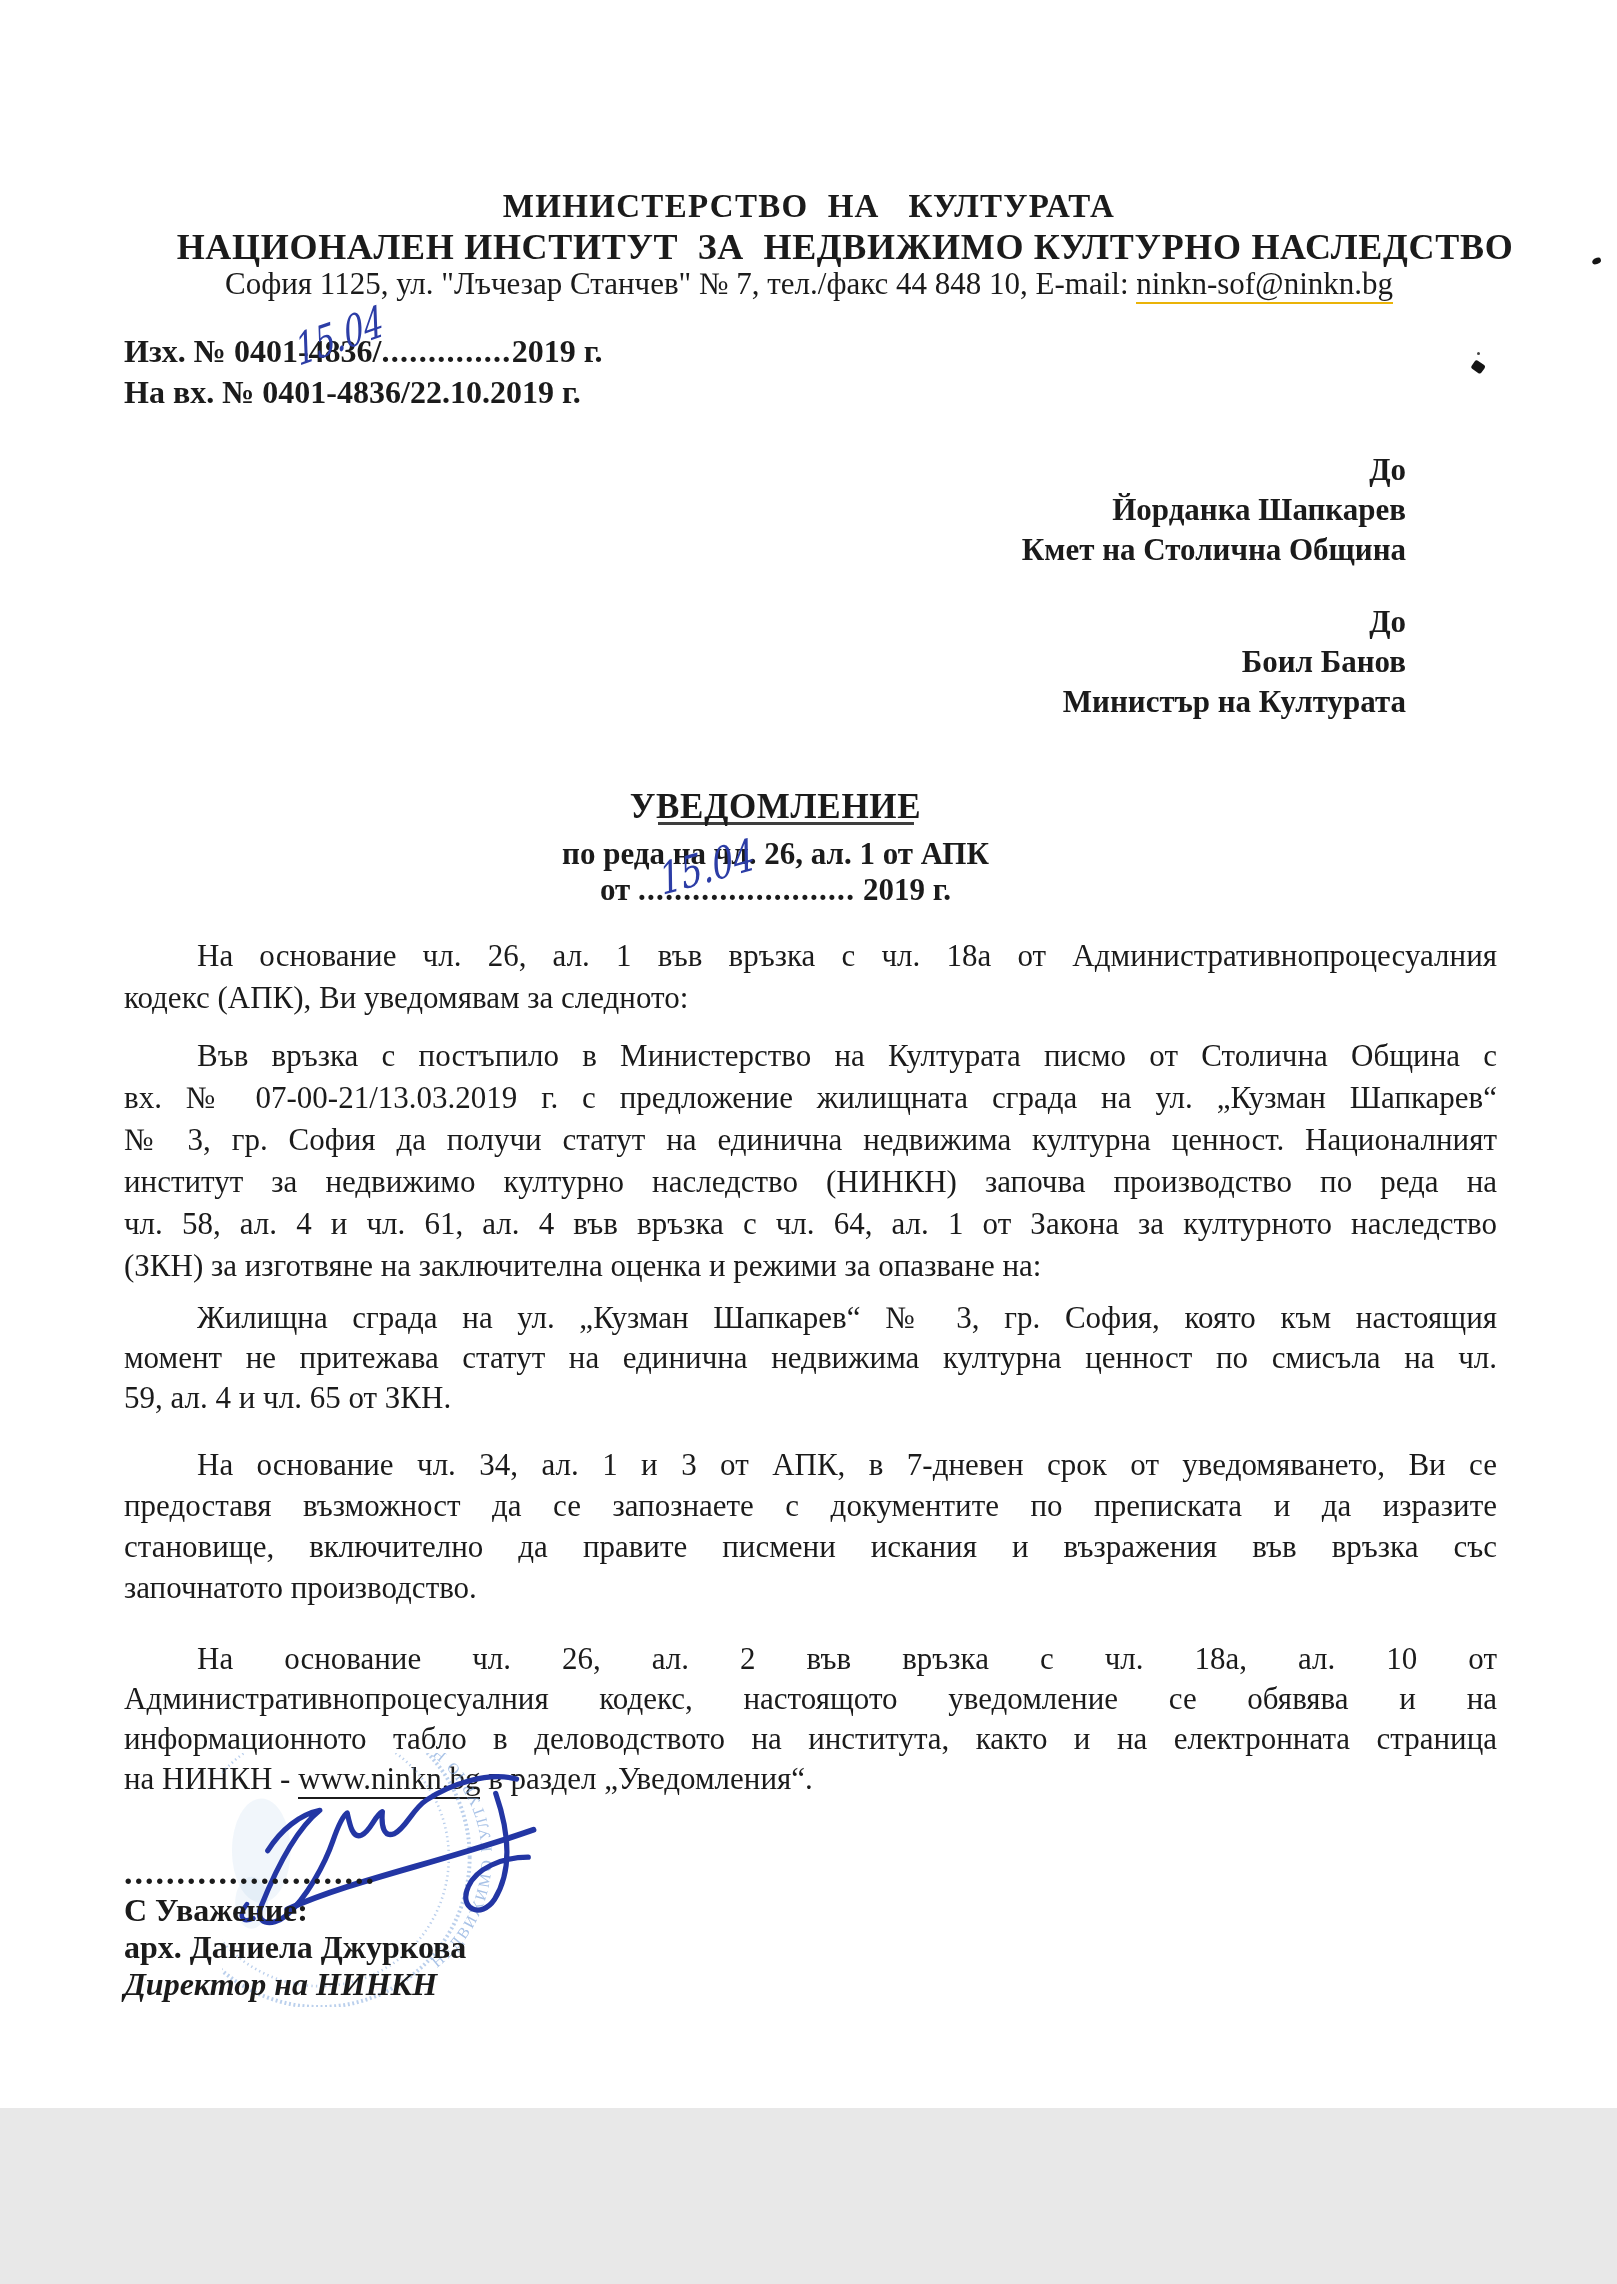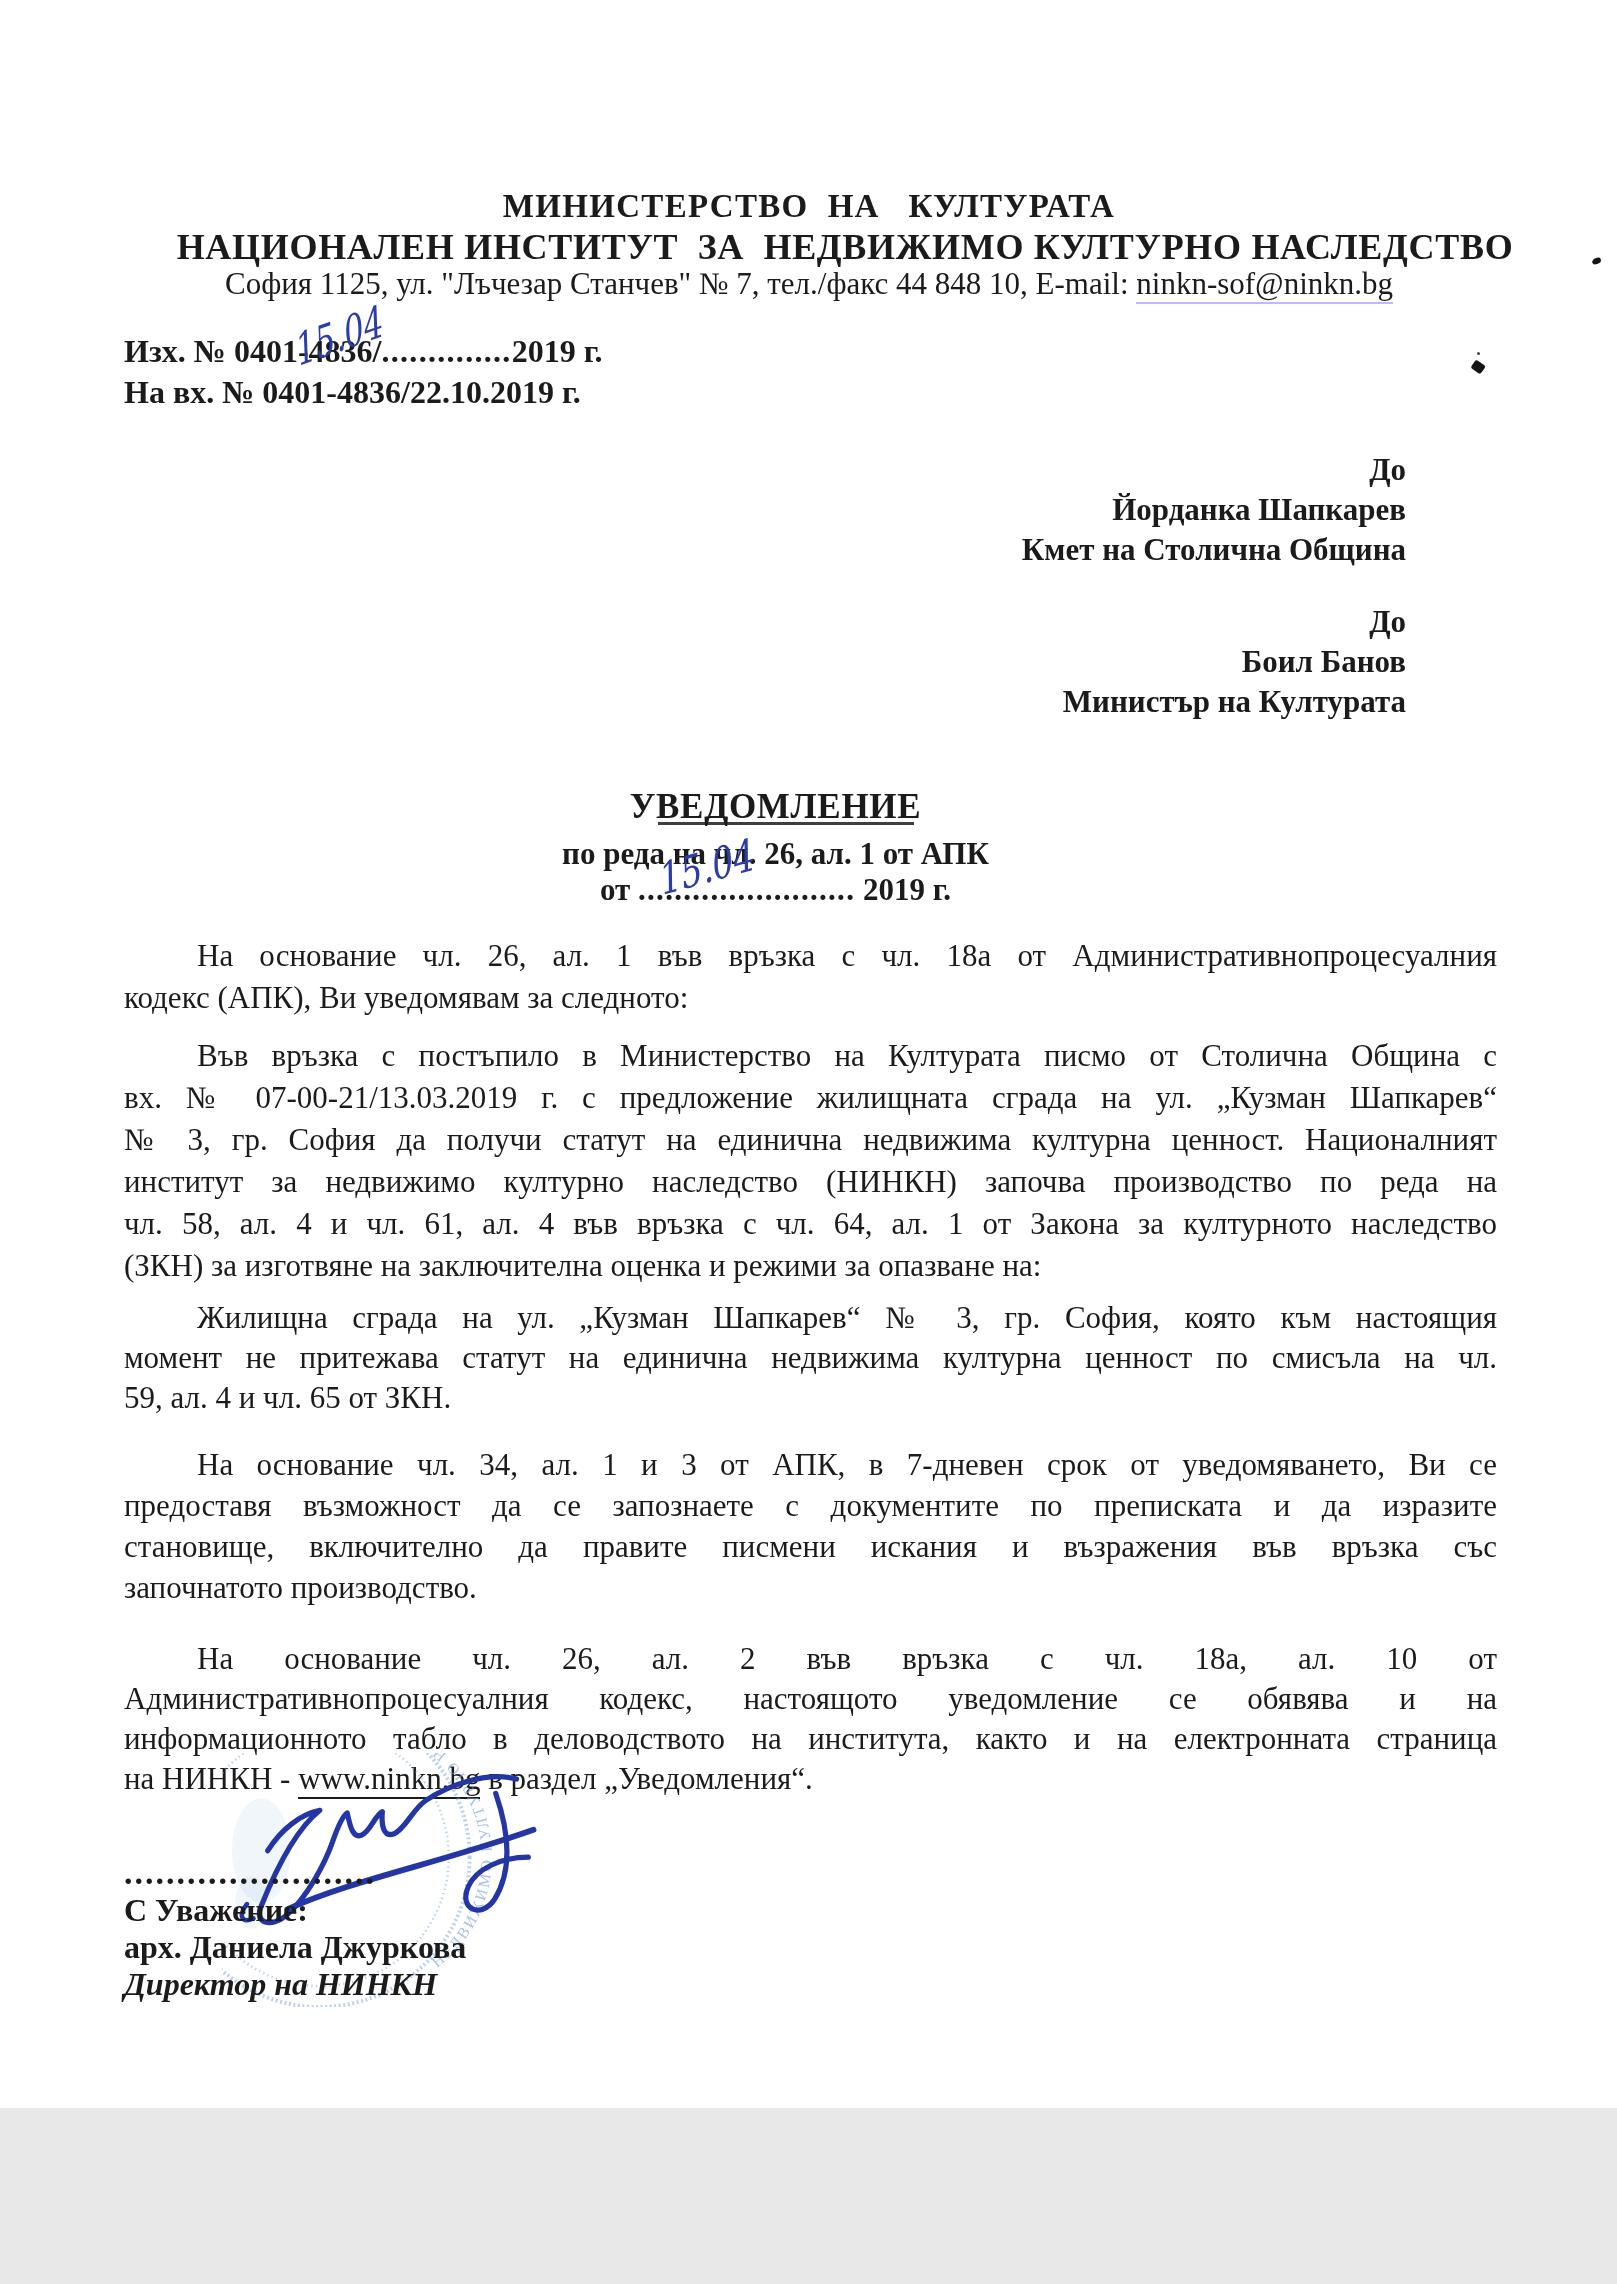--- a/index.html
+++ b/index.html
@@ -14,21 +14,21 @@
   }
   .abs{position:absolute;}
   .b{font-weight:bold;}
   .pre{white-space:pre-wrap;}
 
   
   .hline{left:0;width:100%;text-align:center;}
   #h1{top:188px;font-size:33px;font-weight:bold;letter-spacing:1.3px;}
   #h2{top:226px;font-size:36px;font-weight:bold;letter-spacing:0.7px;padding-left:36px;}
   #h3{top:266px;font-size:31px;}
-  .email-underline{border-bottom:2px solid #c4b5fd;padding-bottom:1.3px;}
+  .email-underline{border-bottom:2px solid #eab308;padding-bottom:1.3px;}
 
   
   #refblock{left:124px;top:331px;font-size:32px;font-weight:bold;line-height:41px;}
   .dots{letter-spacing:1.3px;font-weight:bold;}
 
   
   .hw{
     font-family:"DejaVu Serif",serif;
     font-style:italic;
     color:#2c3da6;

